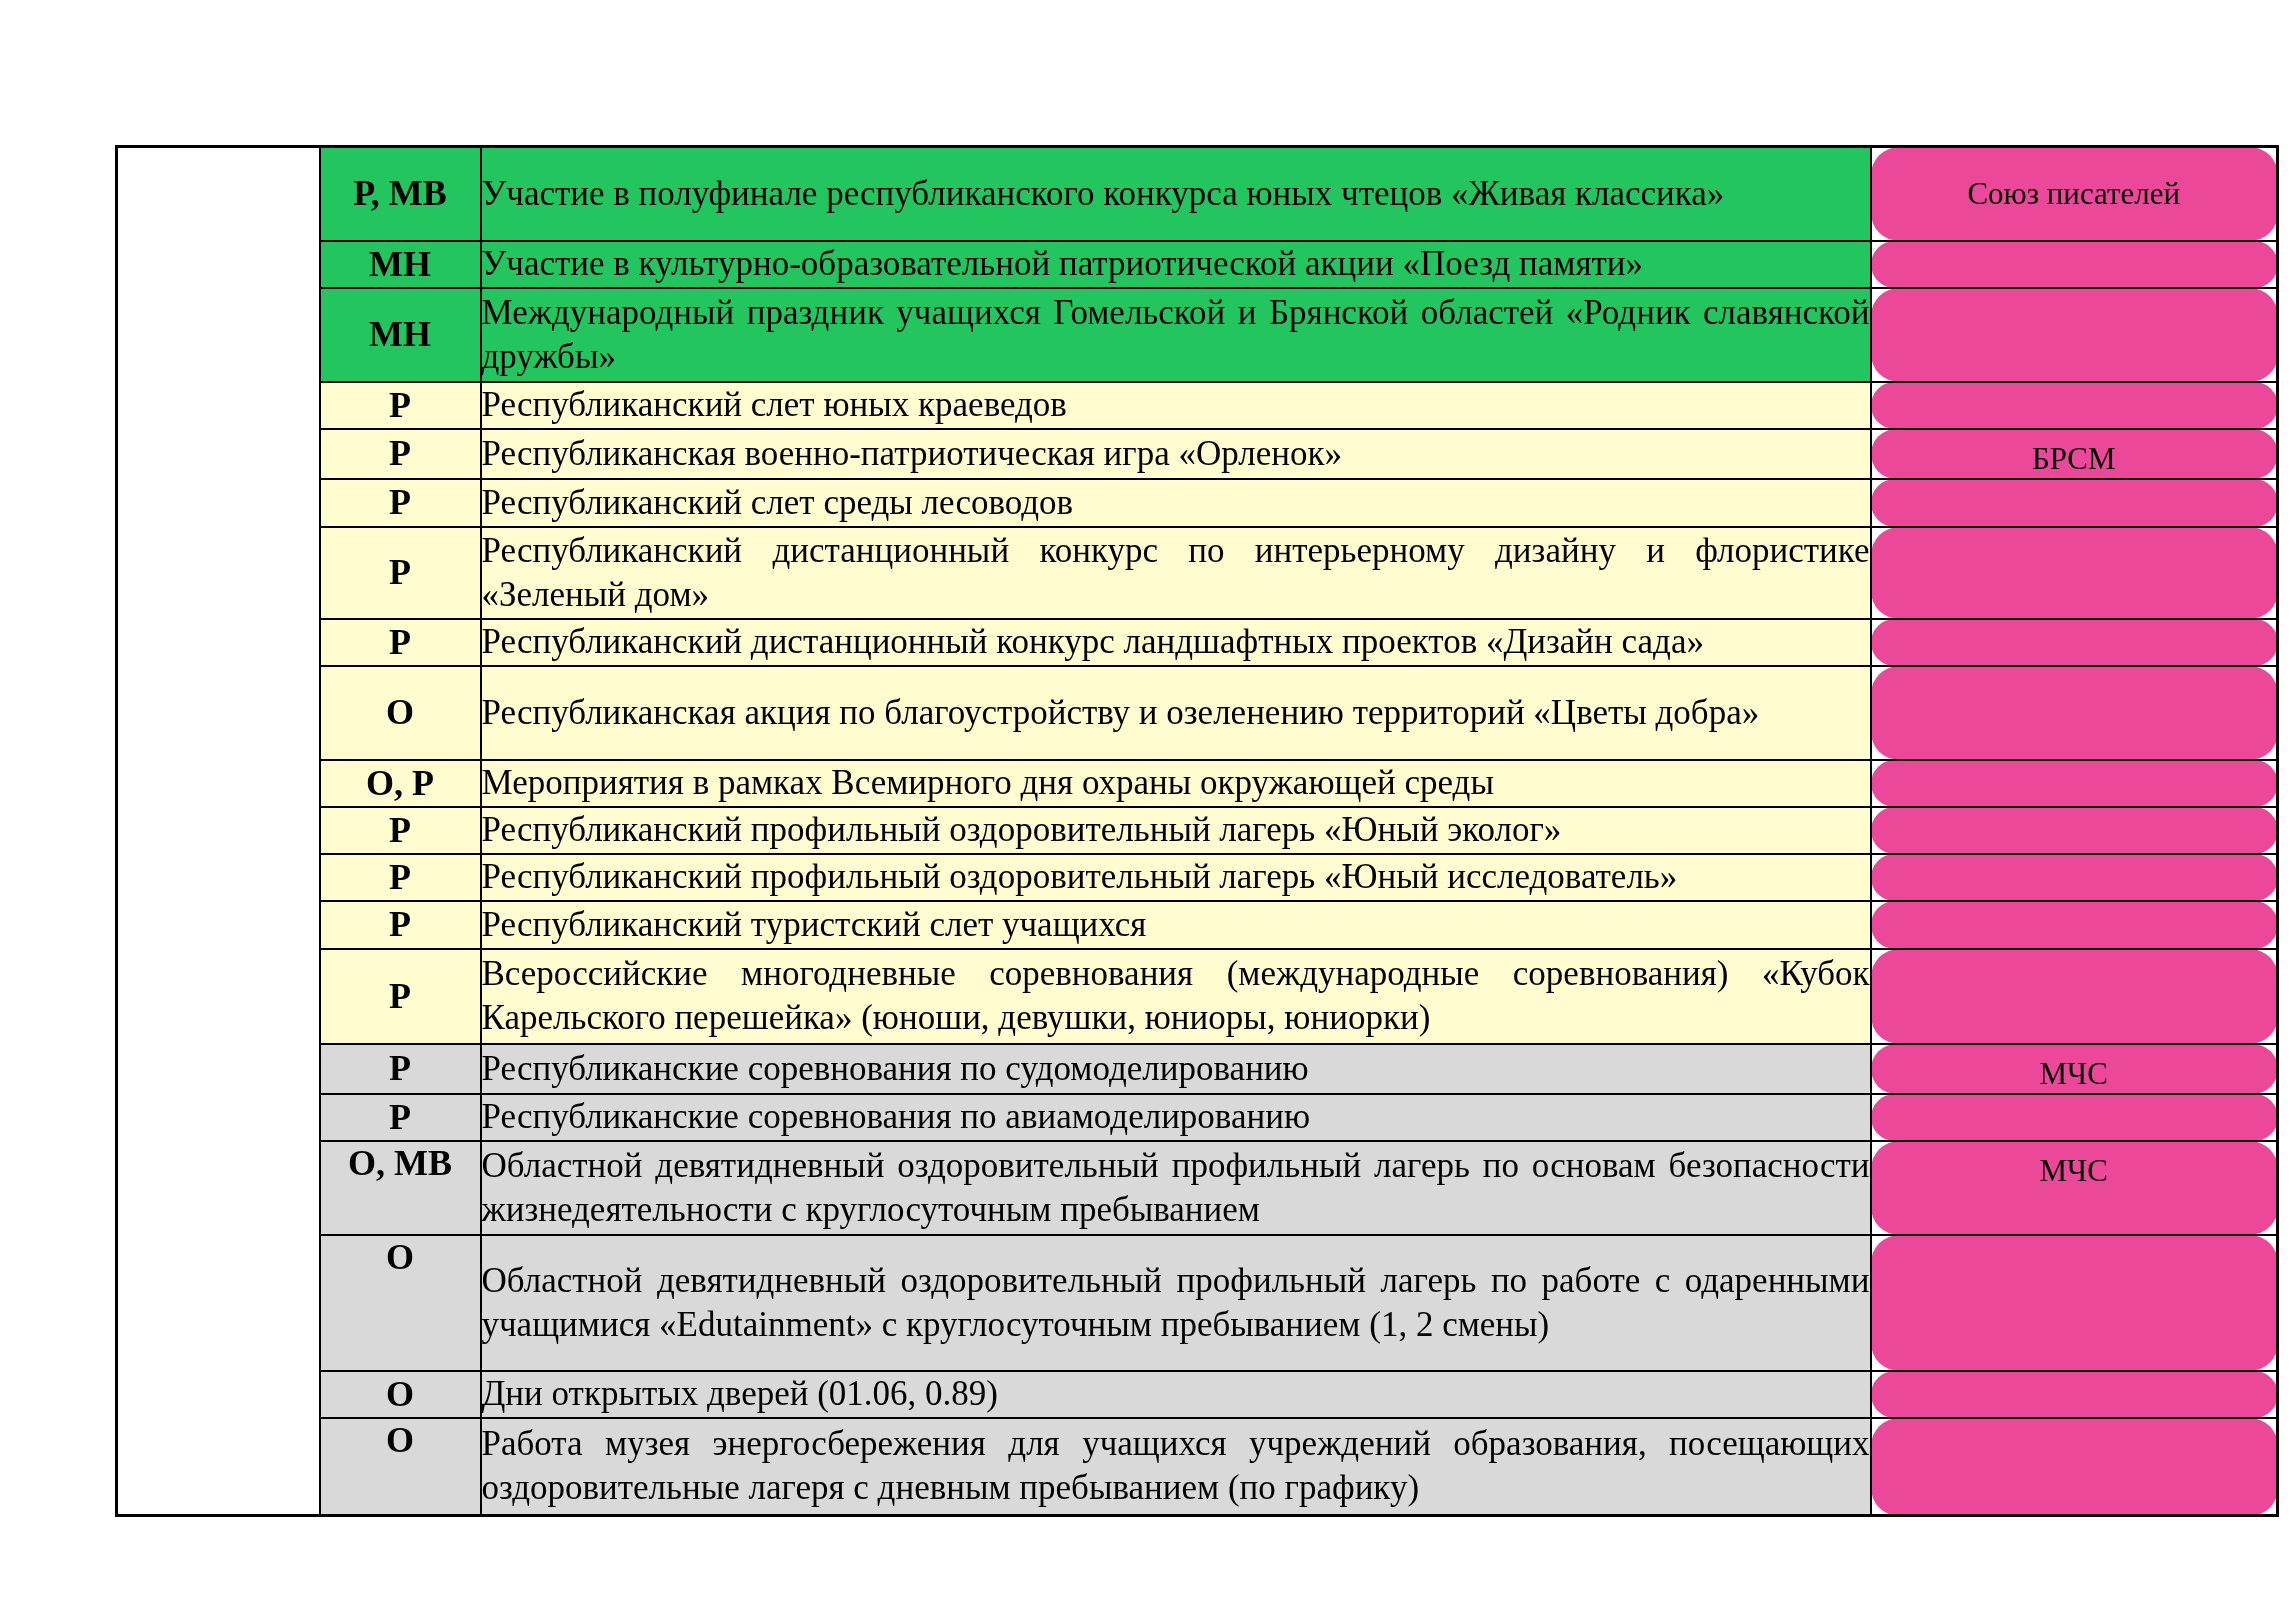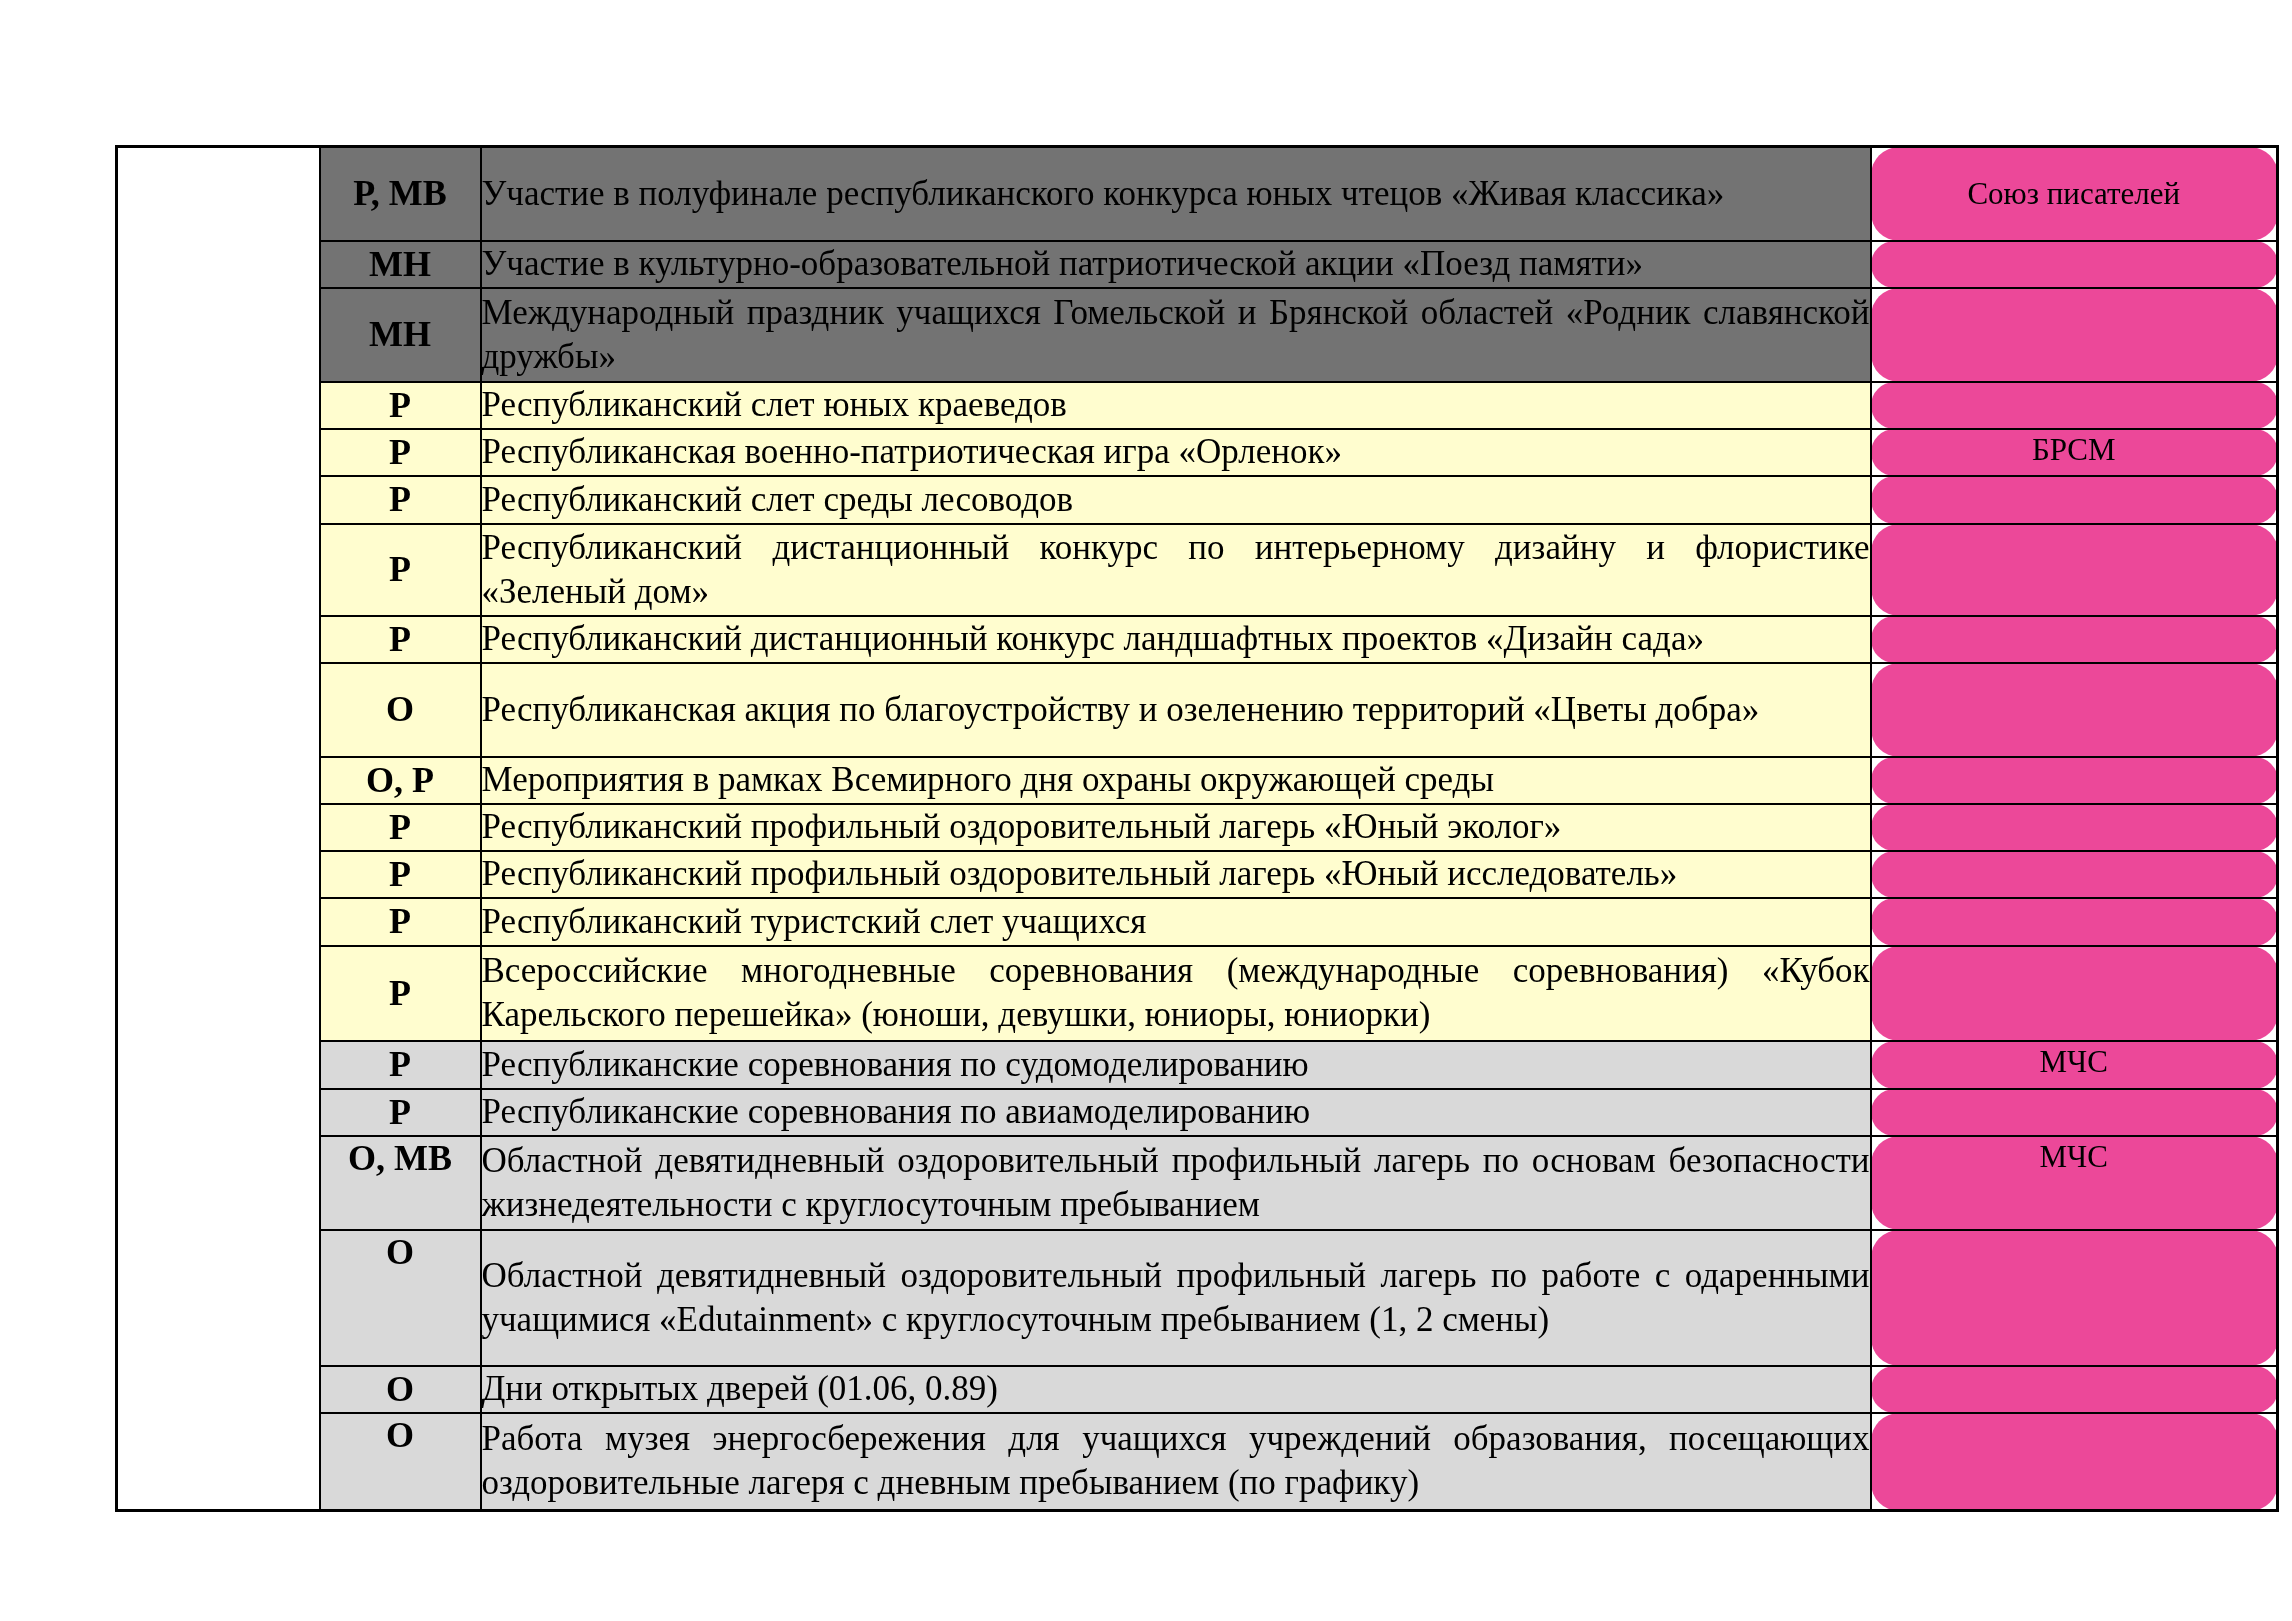--- a/index.html
+++ b/index.html
@@ -14,22 +14,22 @@
   table.plan td { border: 2.7px solid #000; padding: 0; vertical-align: middle; }
   col.c-left { width: 203px; }
   col.c-code { width: 161px; }
   col.c-desc { width: 1390px; }
   col.c-org  { width: 407px; }
   td.left { background: #fff; border-right: 3.6px solid #000; }
   td.code { text-align: center; font-weight: bold; font-size: 36px; line-height: 43px; padding: 3.6px 5.4px; }
   td.code.top { vertical-align: top; }
   td.desc { font-size: 35px; line-height: 44px; padding: 1.8px 16px 2.7px 16px; text-align: justify; margin-top: 30px; }
   td.org { background: #ec4899; text-align: center; font-size: 31px; line-height: 39px; padding: 3.6px 7.2px; border-radius: 28px; }
-  td.org.top { vertical-align: top; }
-  .blue { background: #737373; }
+  td.org.top { vertical-align: top; padding-top: 9px; }
+  .blue { background: #22c55e; }
   .yellow { background: #fffdcf; }
   .gray { background: #d9d9d9; }
 </style>
 </head>
 <body>
 
 <div class="page">
   <table class="plan">
     <colgroup>
       <col class="c-left">

